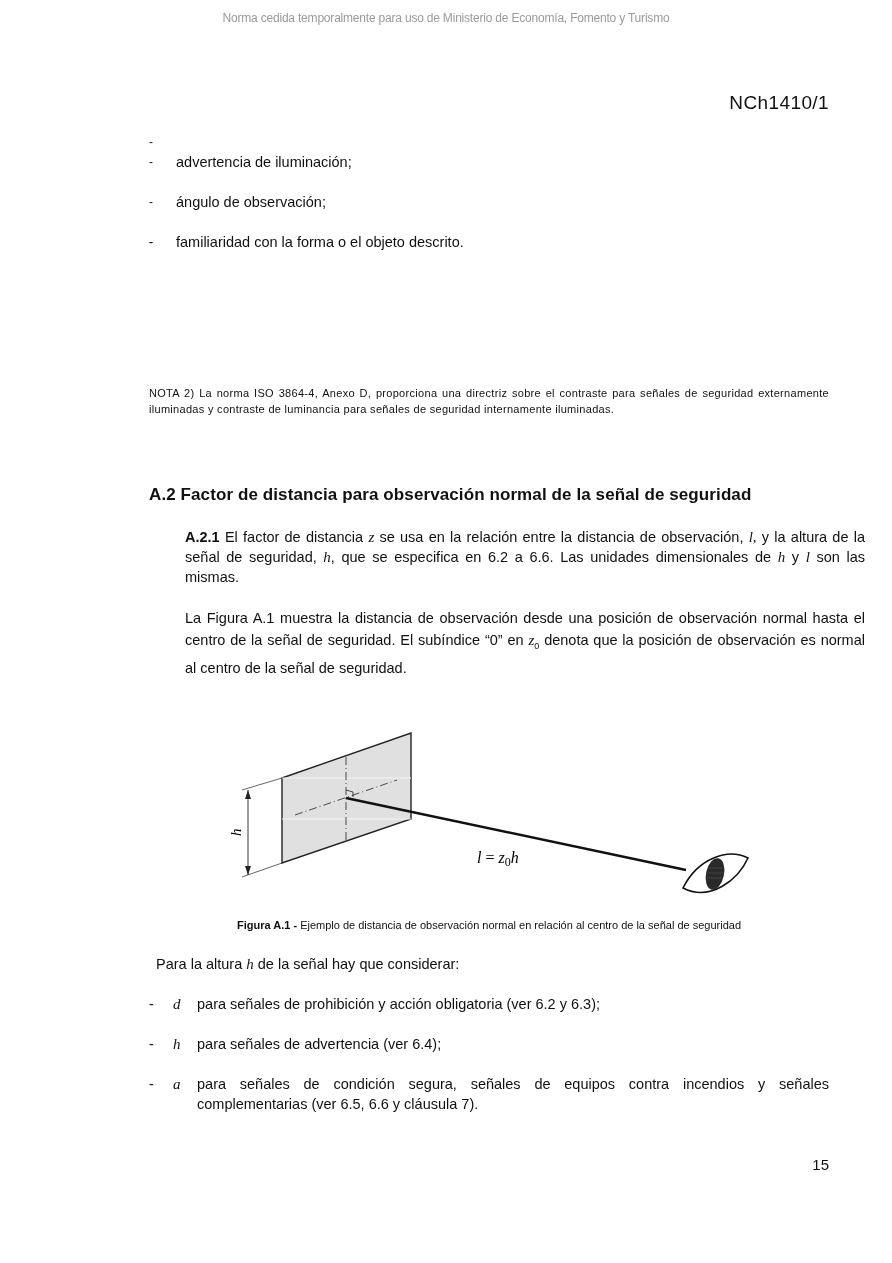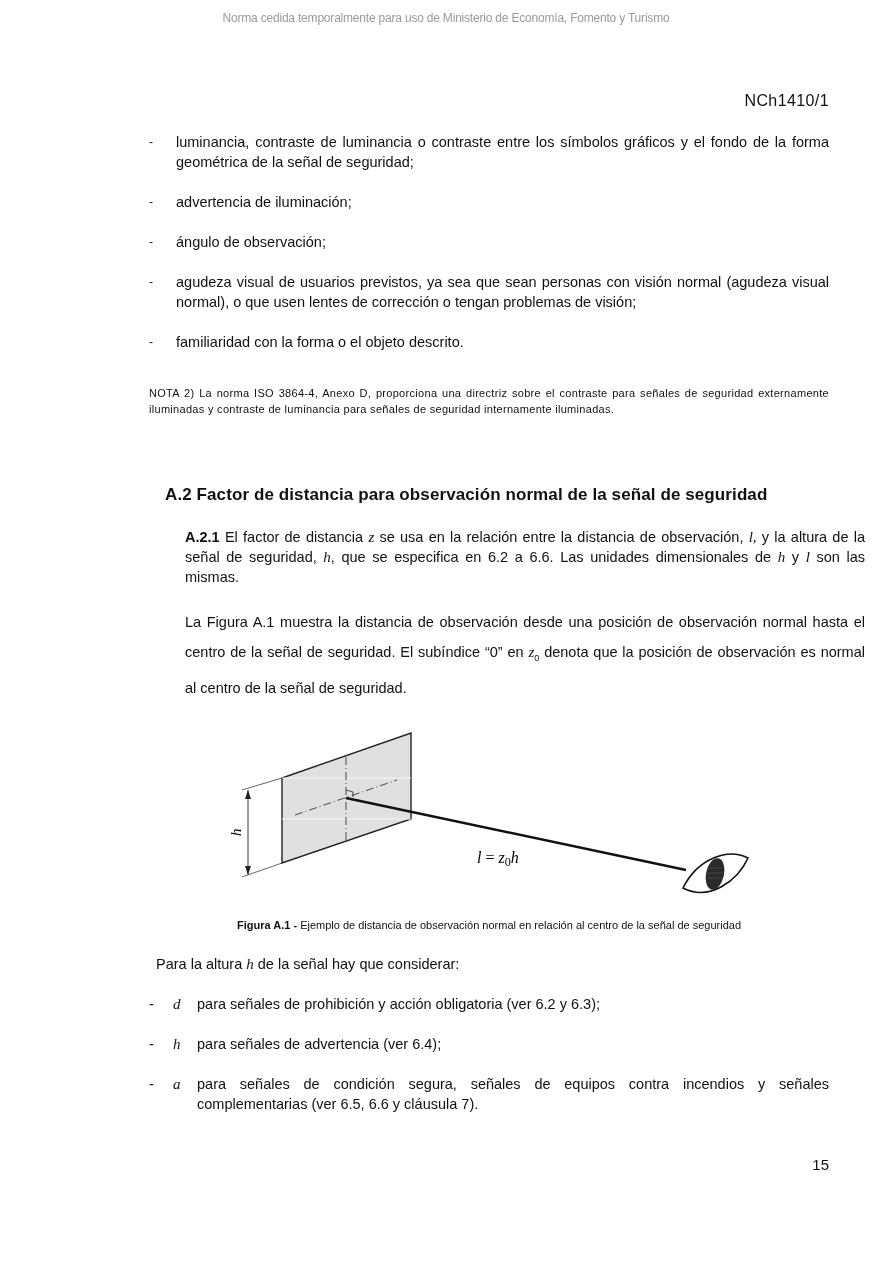--- a/index.html
+++ b/index.html
@@ -1,20 +1,20 @@
 <!DOCTYPE html>
 <html><head>
 <meta charset="utf-8">
 <style>
   html, body { margin:0; padding:0; background:#ffffff; }
   body { width:892px; height:1263px; position:relative; overflow:hidden;
          font-family:"Liberation Sans", sans-serif; color:#111; }
   .watermark { position:absolute; top:11px; left:0; width:892px; text-align:center;
                font-size:12px; color:#9a9a9a; letter-spacing:-0.2px; }
-  .doc-code { position:absolute; top:92px; right:63px; font-size:16px; letter-spacing:0.4px; }
+  .doc-code { position:absolute; top:92px; right:63px; font-size:19px; letter-spacing:0.4px; }
   .page { position:absolute; left:149px; width:680px; font-size:14.5px; line-height:20px; }
   .bullet { position:relative; padding-left:27px; text-align:justify; }
   .bullet .dash { position:absolute; left:0; top:0; font-size:12px; }
   .nota { font-size:11px; line-height:16px; text-align:justify; letter-spacing:0.3px; }
   .h2 { font-weight:bold; font-size:17px; letter-spacing:0.1px; }
   .para { text-align:justify; line-height:20px;margin-left:36px; }
   .var { font-family:"Liberation Serif", serif; font-style:italic; font-size:15px; }
   .caption { position:absolute; top:919px; left:149px; width:680px; text-align:center;
              font-size:11px; font-weight:bold; }
   .caption .rest { font-weight:normal; font-weight:500; }
@@ -26,49 +26,47 @@
 </style>
 </head>
 <body>
 
 <div class="watermark">Norma cedida temporalmente para uso de Ministerio de Economía, Fomento y Turismo</div>
 <div class="doc-code">NCh1410/1</div>
 
 <div class="page" style="top:132px;">
   <div class="bullet">
     <span class="dash">-</span>
-    <span>luminancia, contraste de luminancia o contraste entre los símbolos gráficos y el fondo de la forma geométrica de la señal de seguridad;</span>
   </div>
   <div class="bullet" style="margin-top:20px;">
     <span class="dash">-</span>
     <span>advertencia de iluminación;</span>
   </div>
   <div class="bullet" style="margin-top:20px;">
     <span class="dash">-</span>
     <span>ángulo de observación;</span>
   </div>
   <div class="bullet" style="margin-top:20px;">
     <span class="dash">-</span>
-    <span>agudeza visual de usuarios previstos, ya sea que sean personas con visión normal (agudeza visual normal), o que usen lentes de corrección o tengan problemas de visión;</span>
   </div>
   <div class="bullet" style="margin-top:20px;">
     <span class="dash">-</span>
     <span>familiaridad con la forma o el objeto descrito.</span>
   </div>
 </div>
 
 <div class="page nota" style="top:385px;">NOTA 2) La norma ISO 3864-4, Anexo D, proporciona una directriz sobre el contraste para señales de seguridad externamente iluminadas y contraste de luminancia para señales de seguridad internamente iluminadas.</div>
 
-<div class="page h2" style="top:485px;margin-left:16px;">A.2 Factor de distancia para observación normal de la señal de seguridad</div>
+<div class="page h2" style="top:485px;">A.2 Factor de distancia para observación normal de la señal de seguridad</div>
 
 <div class="page para" style="top:527px;">
   <b>A.2.1</b><span> El factor de distancia </span><span class="var">z</span><span> se usa en la relación entre la distancia de observación, </span><span class="var">l,</span><span> y la altura de la señal de seguridad, </span><span class="var">h</span><span>, que se especifica en 6.2 a 6.6. Las unidades dimensionales de </span><span class="var">h</span><span> y </span><span class="var">l</span><span> son las mismas.</span>
 </div>
 
-<div class="page para" style="top:607px; line-height:30px;">
+<div class="page para" style="top:607px; line-height:22px;">
   <span>La Figura A.1 muestra la distancia de observación desde una posición de observación normal hasta el centro de la señal de seguridad. El subíndice “0” en </span><span class="var">z</span><sub style="font-size:9px;">0</sub><span> denota que la posición de observación es normal al centro de la señal de seguridad.</span>
 </div>
 
 <svg style="position:absolute; left:220px; top:720px;" width="540" height="190" viewBox="0 0 540 190">
 
   <polygon points="62,58 191,13 191,99 62,143" fill="#e0e0e0" stroke="#222" stroke-width="1.4"></polygon>
 
   <line x1="62" y1="58" x2="191" y2="58" stroke="#f4f4f4" stroke-width="1"></line>
   <line x1="62" y1="99" x2="191" y2="99" stroke="#f4f4f4" stroke-width="1"></line>
 

